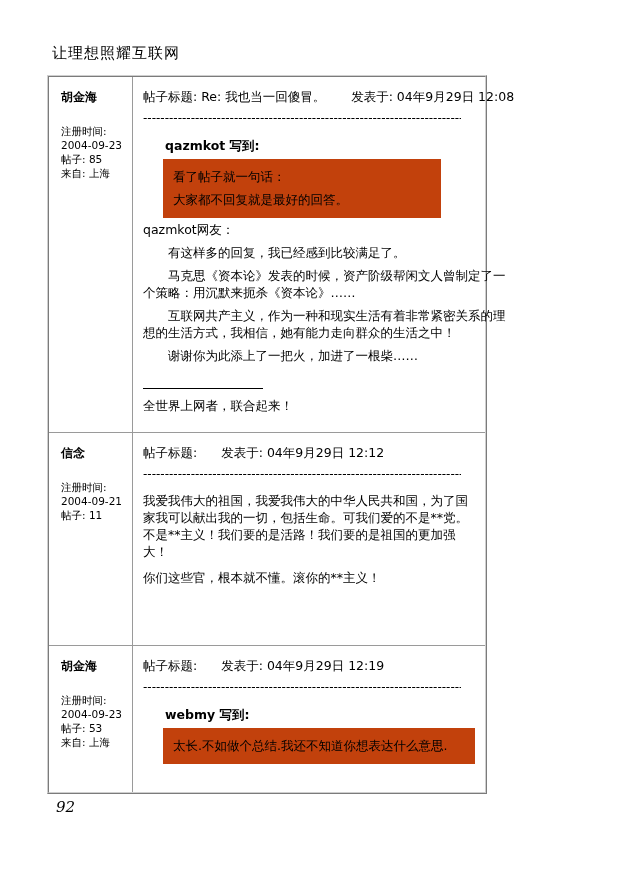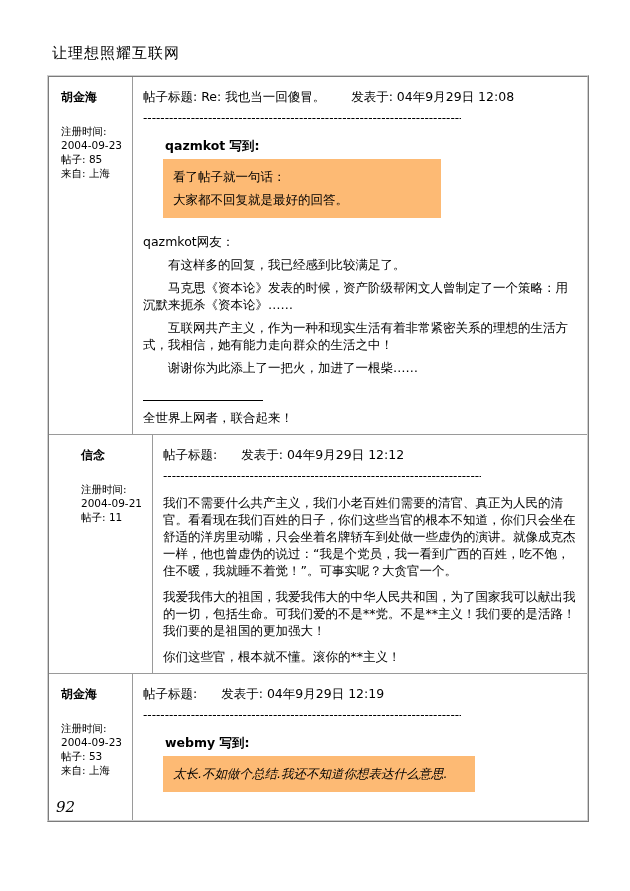--- a/index.html
+++ b/index.html
@@ -5,53 +5,53 @@
   html,body{margin:0;padding:0;}
   body{
     width:630px;height:891px;background:#ffffff;position:relative;
     font-family:"DejaVu Sans","Liberation Sans",sans-serif;color:#000;
     overflow:hidden;
   }
   .site-title{
     position:absolute;left:52px;top:44px;font-size:15px;letter-spacing:1px;
   }
   .forum-table{
-    position:absolute;left:47px;top:75px;width:542px;
+    position:absolute;left:47px;top:75px;width:440px;
     border:2px ridge #cfcfcf;background:#fff;box-sizing:border-box;
   }
   .row{display:flex;border-bottom:1px solid #9a9a9a;}
   .row:last-child{border-bottom:none;}
   .row-1{min-height:355px;}
-  .row-2{min-height:212px;padding-left:20px;}
+  .row-2{min-height:212px;}
   .row-3{min-height:146px;}
   .cell-left{
     width:84px;flex-shrink:0;border-right:1px solid #9a9a9a;
     padding:13px 4px 8px 12px;box-sizing:border-box;
     font-size:10.5px;line-height:14px;
   }
   .username{font-size:12px;font-weight:bold;margin:0 0 20px 0;}
   .cell-right{
     flex:1;padding:11px 10px 8px 10px;box-sizing:border-box;
     font-size:12.5px;line-height:17px;
   }
   .post-header{white-space:nowrap;}
   .gap-lg{margin-left:22px;}
   .gap-sm{margin-left:20px;}
   .dash-divider{
     margin-top:5px;width:318px;overflow:hidden;white-space:nowrap;
     font-size:12px;letter-spacing:0;
   }
   .quote-attrib{margin:10px 0 5px 22px;font-weight:bold;}
   .quote-box{
-    background:#fdba74;margin-left:20px;padding:6px 10px 7px 10px;
+    background:#c2410c;margin-left:20px;padding:6px 10px 7px 10px;
     line-height:23px;
   }
   .qb-1{width:258px;}
-  .qb-3{width:292px;font-style:italic;}
-  .reply-to{margin-top:15px;}
+  .qb-3{width:292px;}
+  .reply-to{margin-top:3px;}
   .para-indent{text-indent:2em;margin:6px 0 0 0;}
   .para{margin:9px 0 0 0;}
   .sig-line{width:120px;border-top:1px solid #000;margin-top:24px;}
   .sig-text{margin-top:8px;}
   .page-number{
     position:absolute;left:56px;top:798px;
     font-family:"DejaVu Serif","Liberation Serif",serif;
     font-style:italic;font-size:15px;
   }
 </style>
@@ -98,21 +98,20 @@
       <div>注册时间:</div>
       <div>2004-09-21</div>
       <div>帖子: 11</div>
     </div>
     <div class="cell-right">
       <div class="post-header">
         <span>帖子标题:</span>
         <span class="gap-sm">发表于: 04年9月29日 12:12</span>
       </div>
       <div class="dash-divider">--------------------------------------------------------------------------------</div>
-      <div class="para">我们不需要什么共产主义，我们小老百姓们需要的清官、真正为人民的清官。看看现在我们百姓的日子，你们这些当官的根本不知道，你们只会坐在舒适的洋房里动嘴，只会坐着名牌轿车到处做一些虚伪的演讲。就像成克杰一样，他也曾虚伪的说过：“我是个党员，我一看到广西的百姓，吃不饱，住不暖，我就睡不着觉！”。可事实呢？大贪官一个。</div>
       <div class="para">我爱我伟大的祖国，我爱我伟大的中华人民共和国，为了国家我可以献出我的一切，包括生命。可我们爱的不是**党。不是**主义！我们要的是活路！我们要的是祖国的更加强大！</div>
       <div class="para">你们这些官，根本就不懂。滚你的**主义！</div>
     </div>
   </div>
 
   <div class="row row-3">
     <div class="cell-left">
       <div class="username">胡金海</div>
       <div>注册时间:</div>
       <div>2004-09-23</div>

